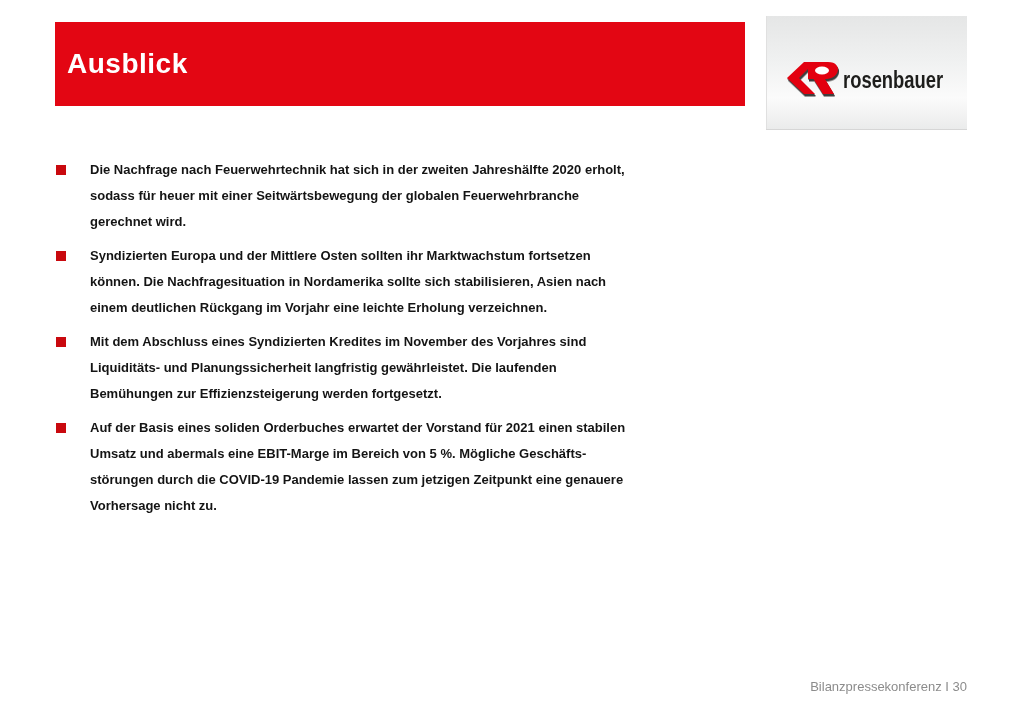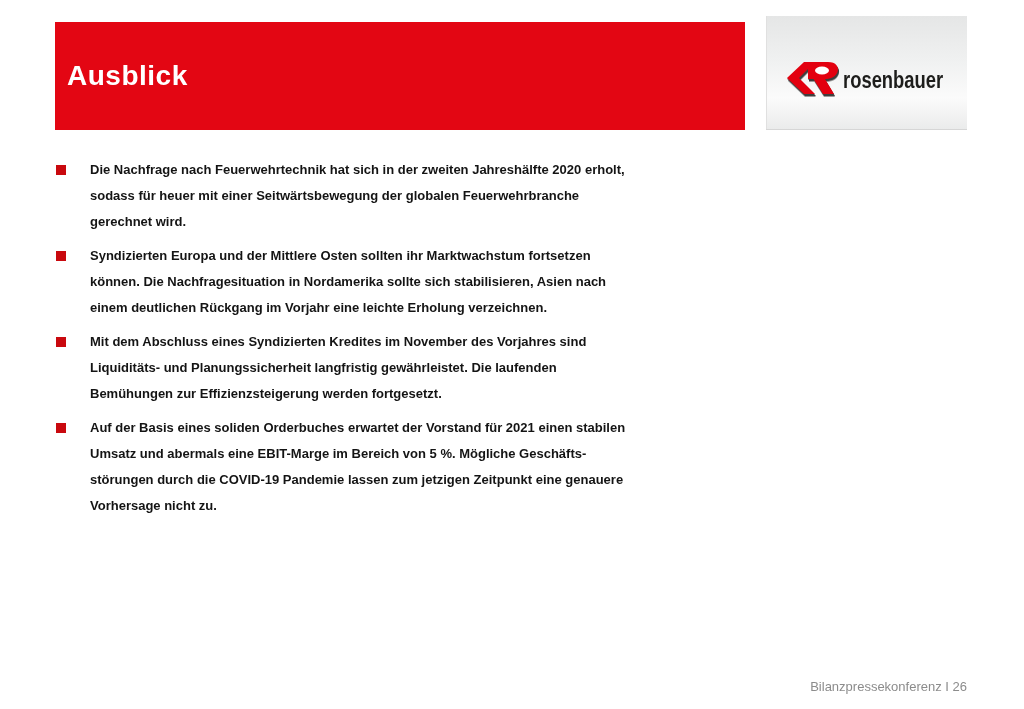--- a/index.html
+++ b/index.html
@@ -8,21 +8,21 @@
     background:#ffffff;
     font-family:"Liberation Sans", sans-serif;
     position:relative;
     overflow:hidden;
   }
   .slide { position:absolute; inset:0; }
 
   
   .title-bar {
     position:absolute; left:55px; top:22px;
-    width:690px; height:108px;
+    width:690px; height:84px;
     background:#E30613;
     display:flex; align-items:center;
   }
   .title-bar h1 {
     margin:0; padding-left:12px;
     color:#ffffff; font-size:28px; font-weight:bold;
     letter-spacing:0.5px;
   }
 
   
@@ -120,16 +120,16 @@
     <li class="bullet">
       <span class="marker"></span>
       <span class="btext">Auf der Basis eines soliden Orderbuches erwartet der Vorstand für 2021 einen stabilen
 Umsatz und abermals eine EBIT-Marge im Bereich von 5 %. Mögliche Geschäfts-
 störungen durch die COVID-19 Pandemie lassen zum jetzigen Zeitpunkt eine genauere
 Vorhersage nicht zu.</span>
     </li>
   </ul>
 
   <footer class="footer">
-    <span>Bilanzpressekonferenz I 26</span>
+    <span>Bilanzpressekonferenz I 30</span>
   </footer>
 
 </div>
 
 </body></html>

